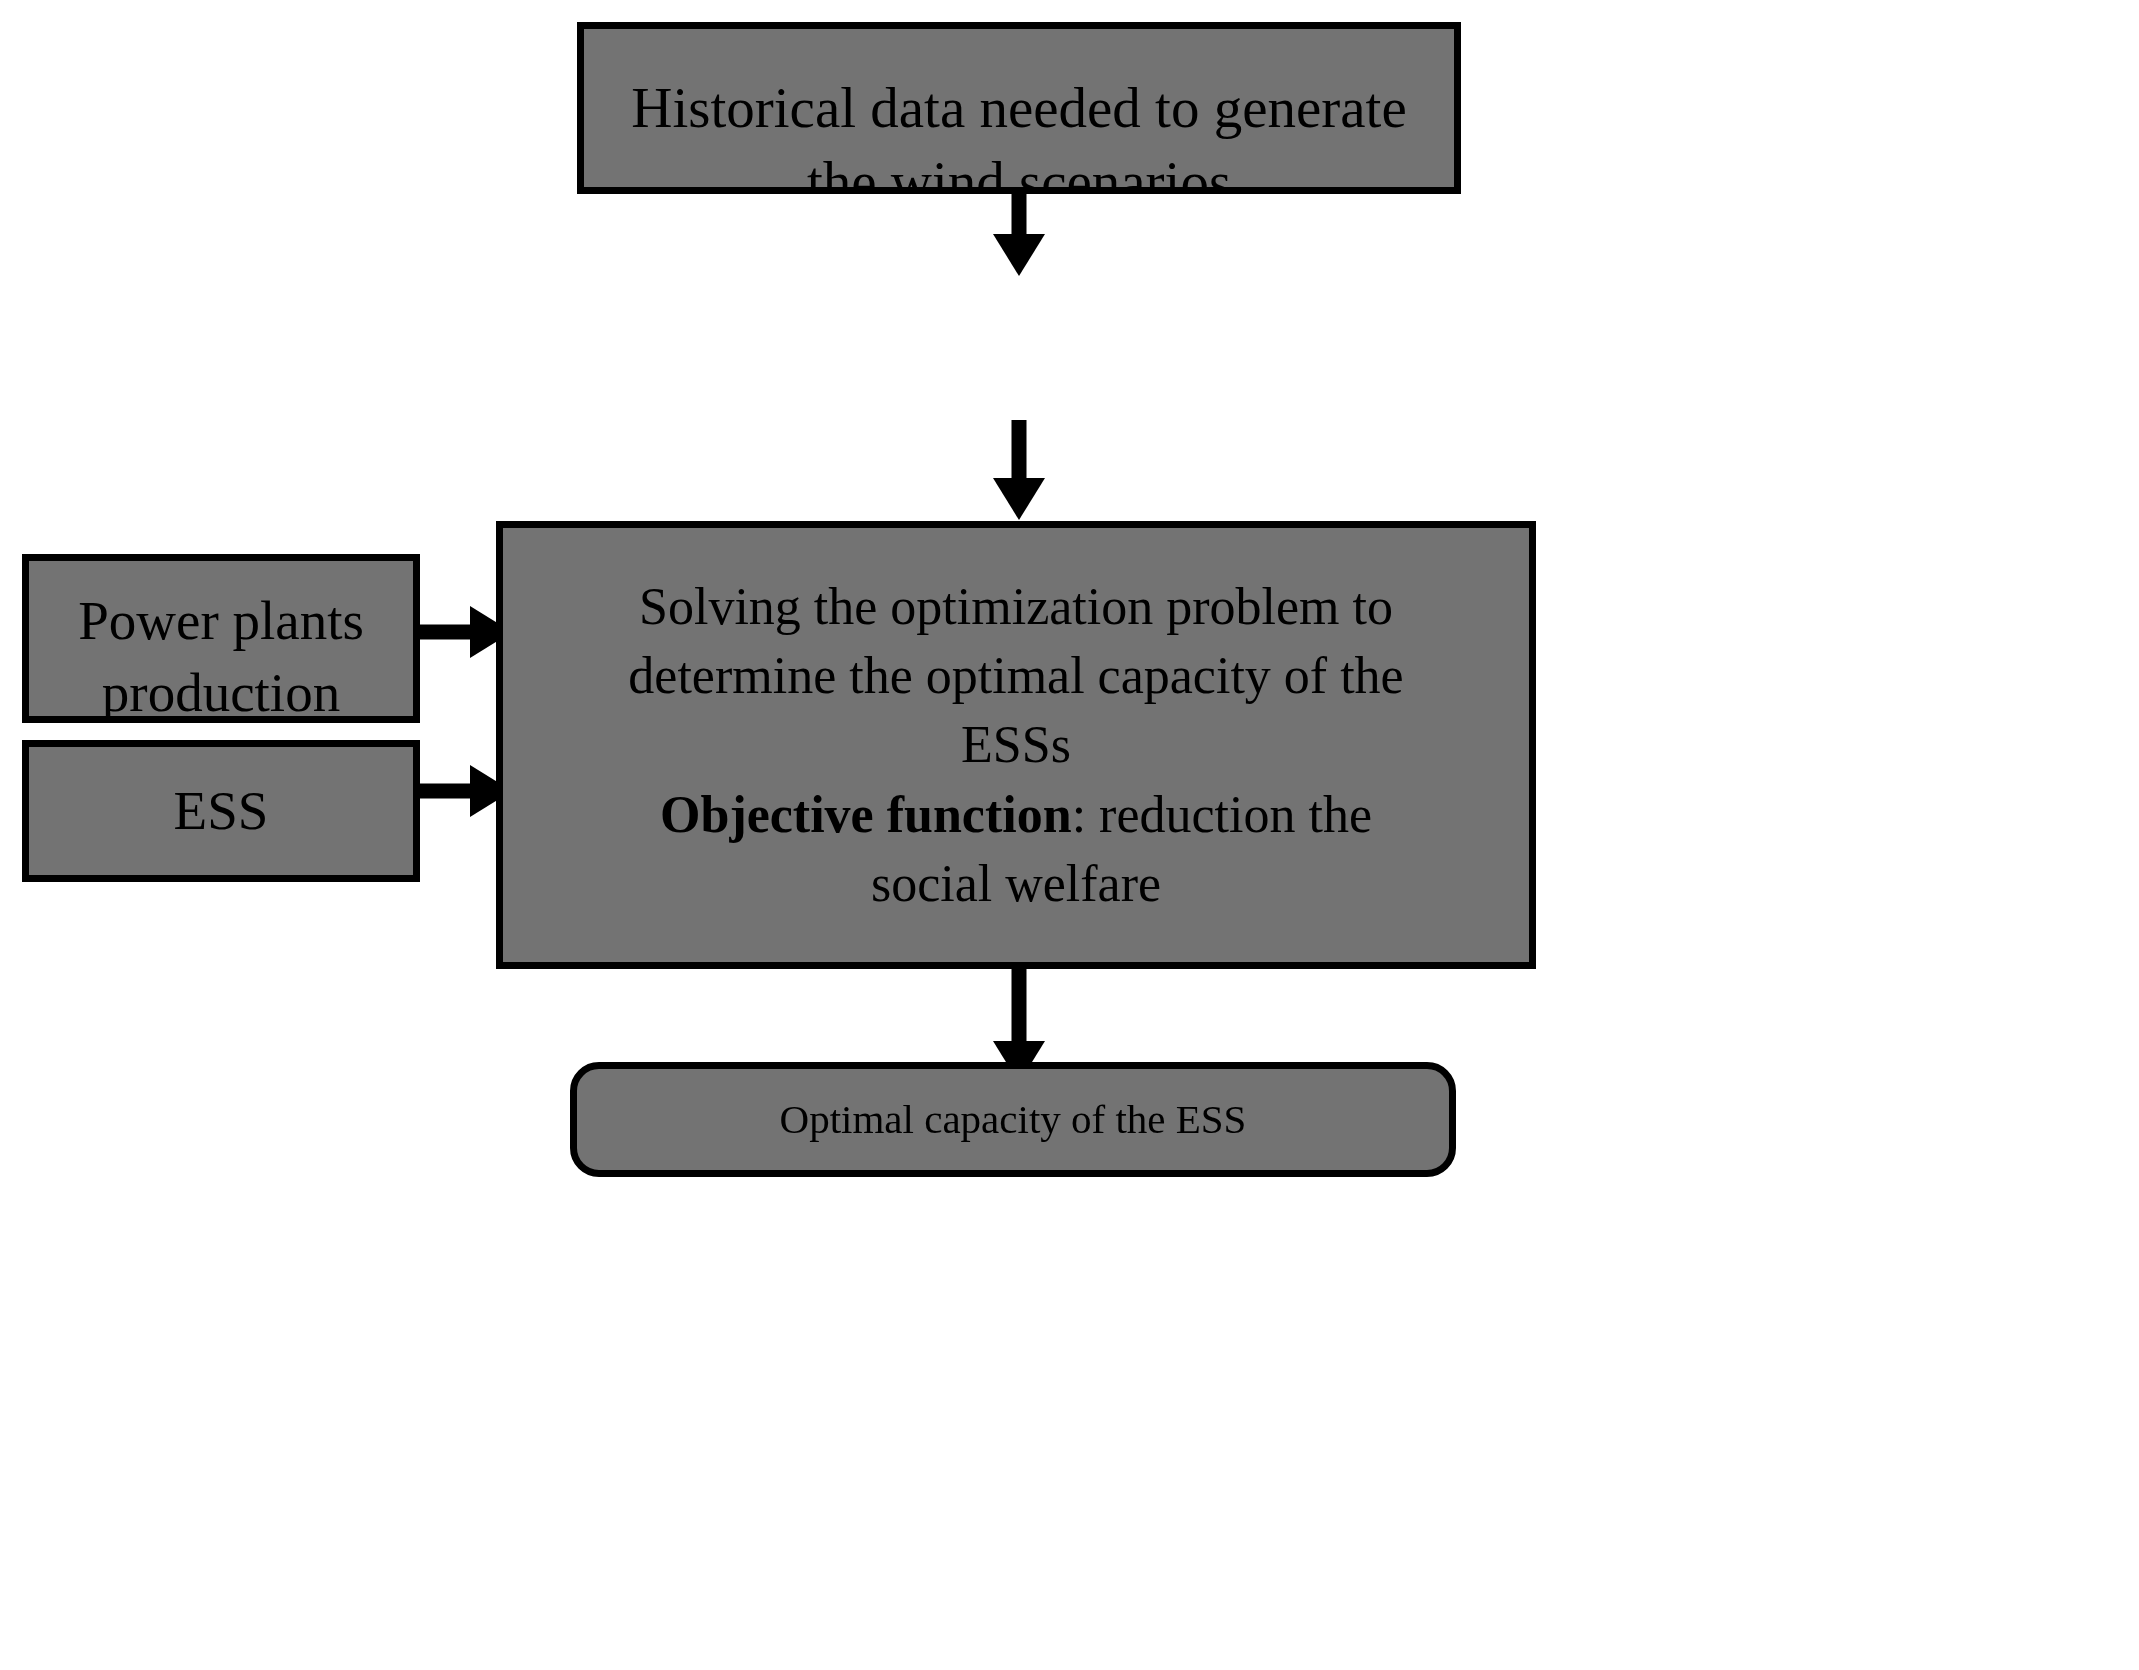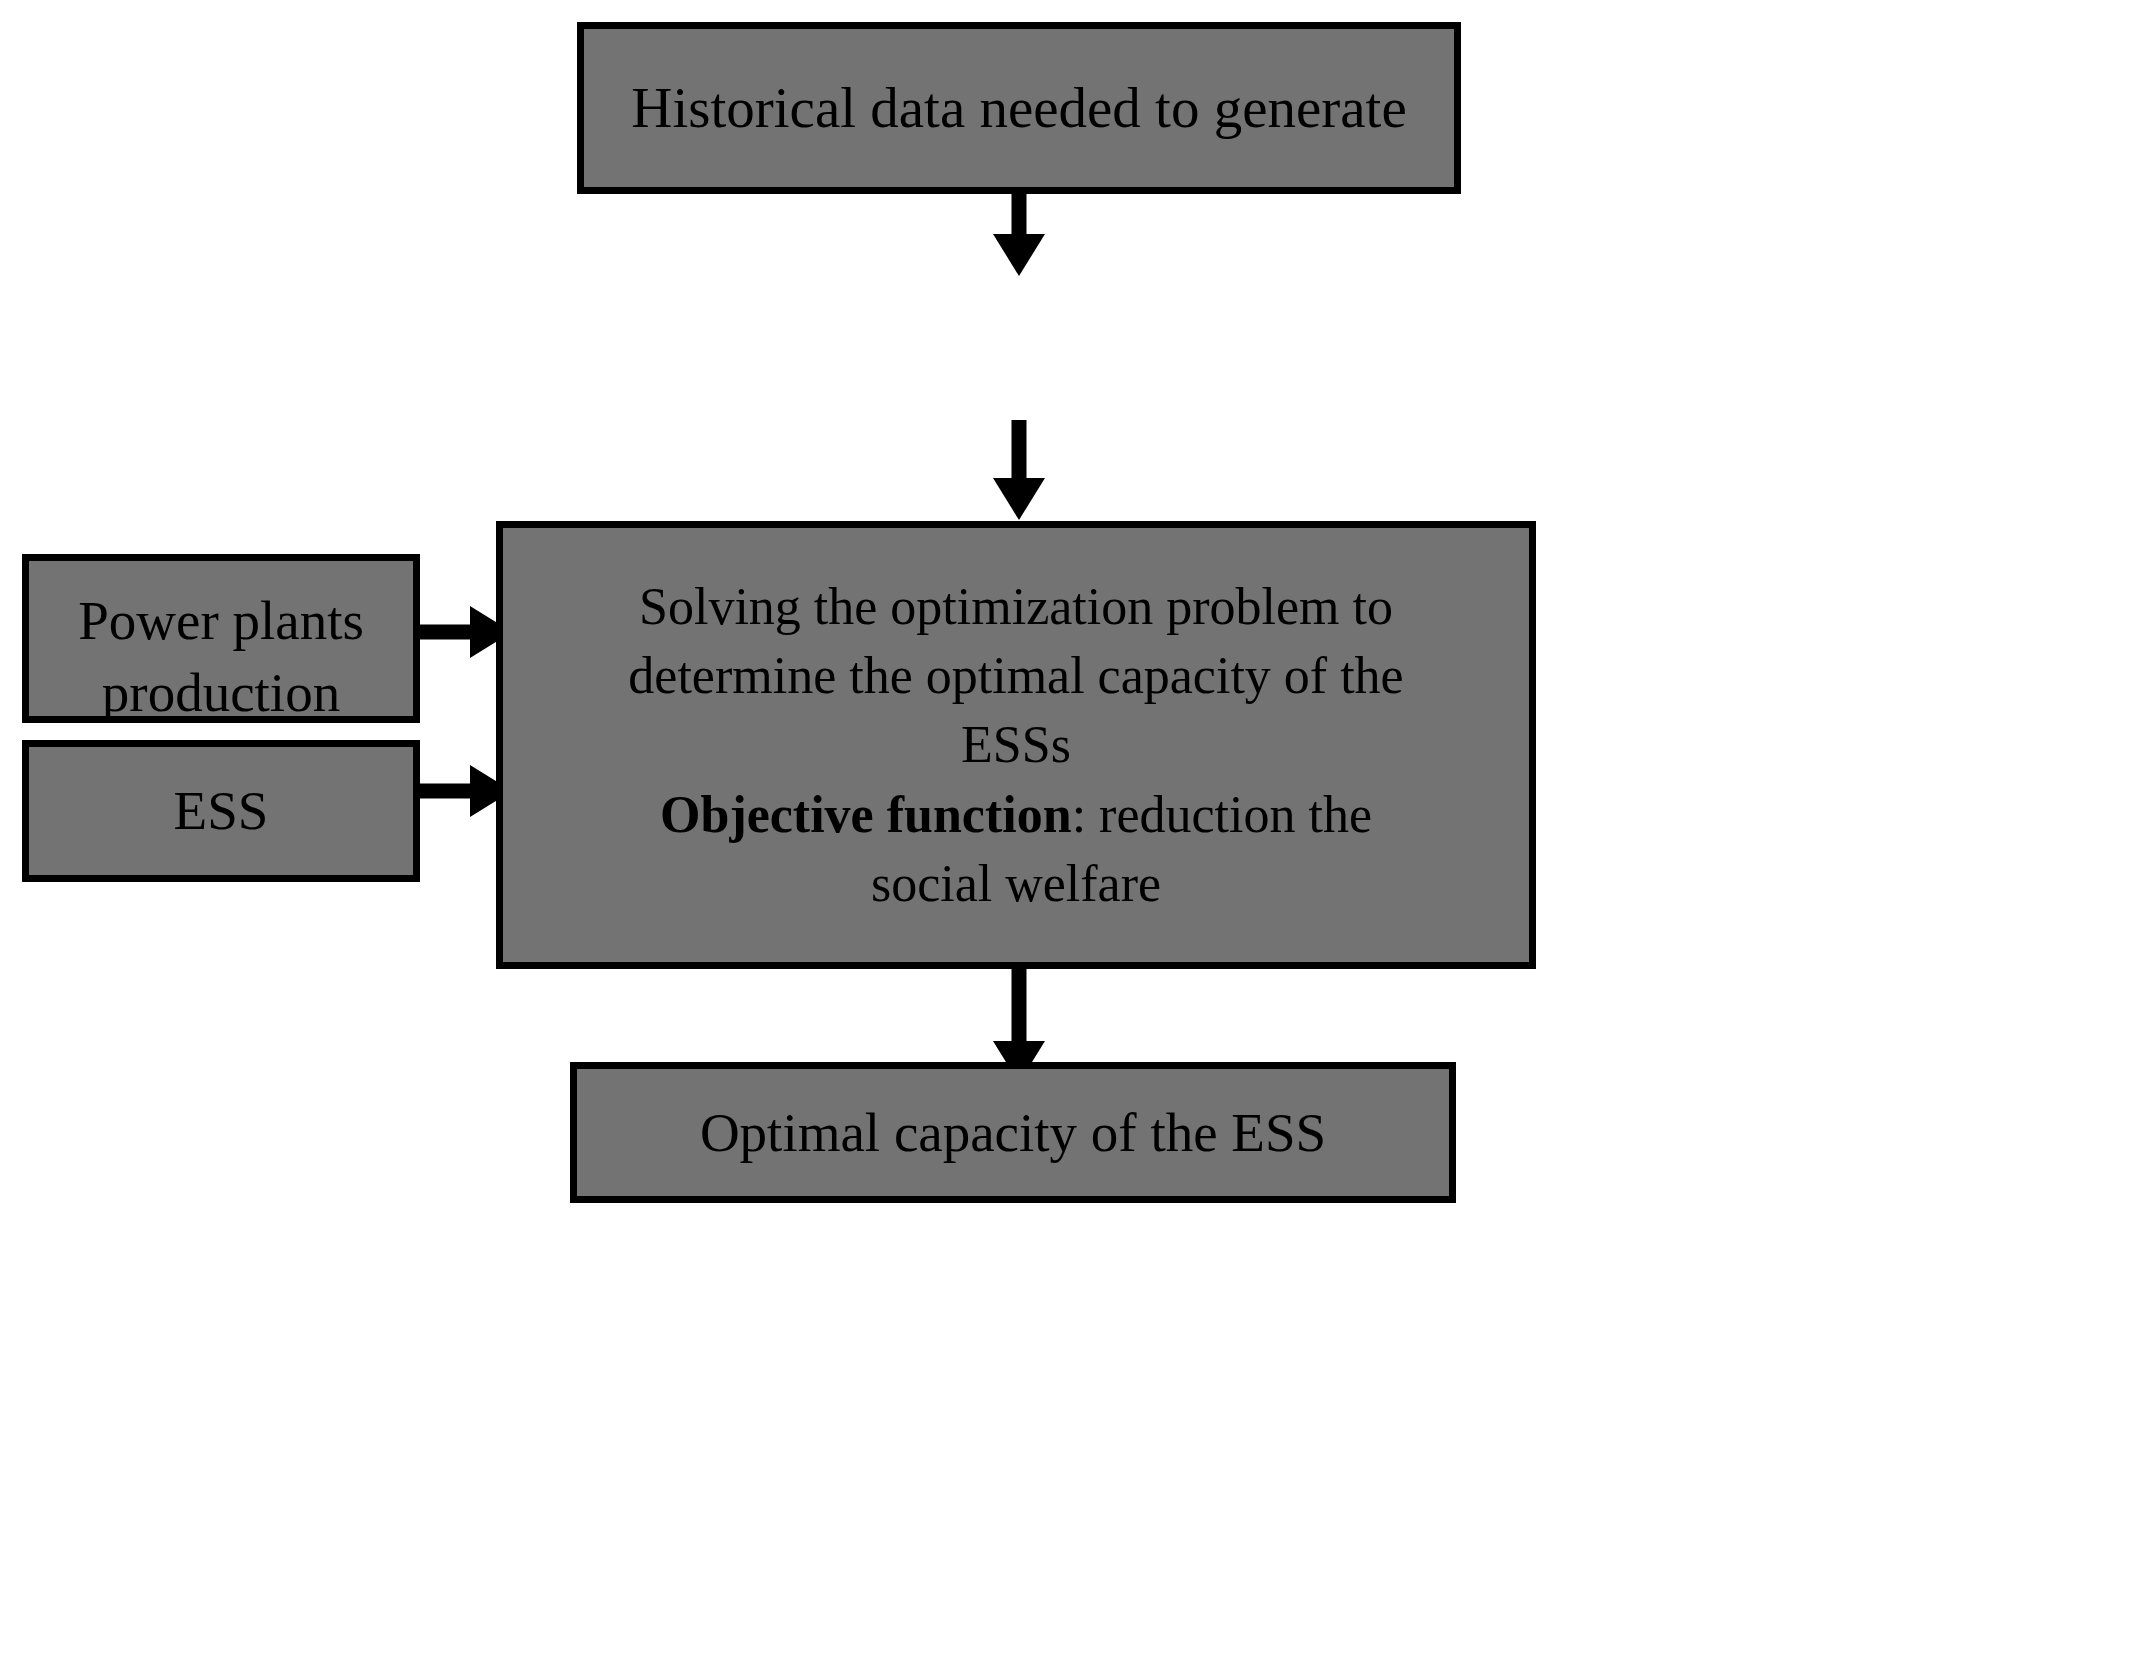--- a/index.html
+++ b/index.html
@@ -67,22 +67,23 @@
   }
   #box-optimization {
     left: 496px;  top: 521px;
     width: 1040px; height: 448px;
     font-size: 52px;
     line-height: 1.33;
     padding: 0 18px;
   }
   #box-result {
     left: 570px;  top: 1062px;
-    width: 886px; height: 141px;
-    font-size: 55px;
+    width: 886px; height: 115px;
+    font-size: 41px;
+    border-radius: 29px;
   }
 
   .bold-run { font-weight: bold; }
 
   
   .arrow-v {
     position: absolute;
     width: 0; height: 0;
   }
   .arrow-v .shaft {
@@ -153,20 +154,21 @@
   
   .clipped { display: block; white-space: nowrap; }
 </style>
 </head>
 <body>
 
 <div id="canvas">
 
   <div class="node" id="box-historical">
     <span class="line">Historical data needed to generate</span>
+    <span class="line clipped">the wind scenarios</span>
   </div>
 
   <div class="arrow-v" id="arrow-hist-to-wind">
     <div class="shaft"></div>
     <div class="head"></div>
   </div>
 
 
   <div class="arrow-v" id="arrow-wind-to-opt">
     <div class="shaft"></div>

